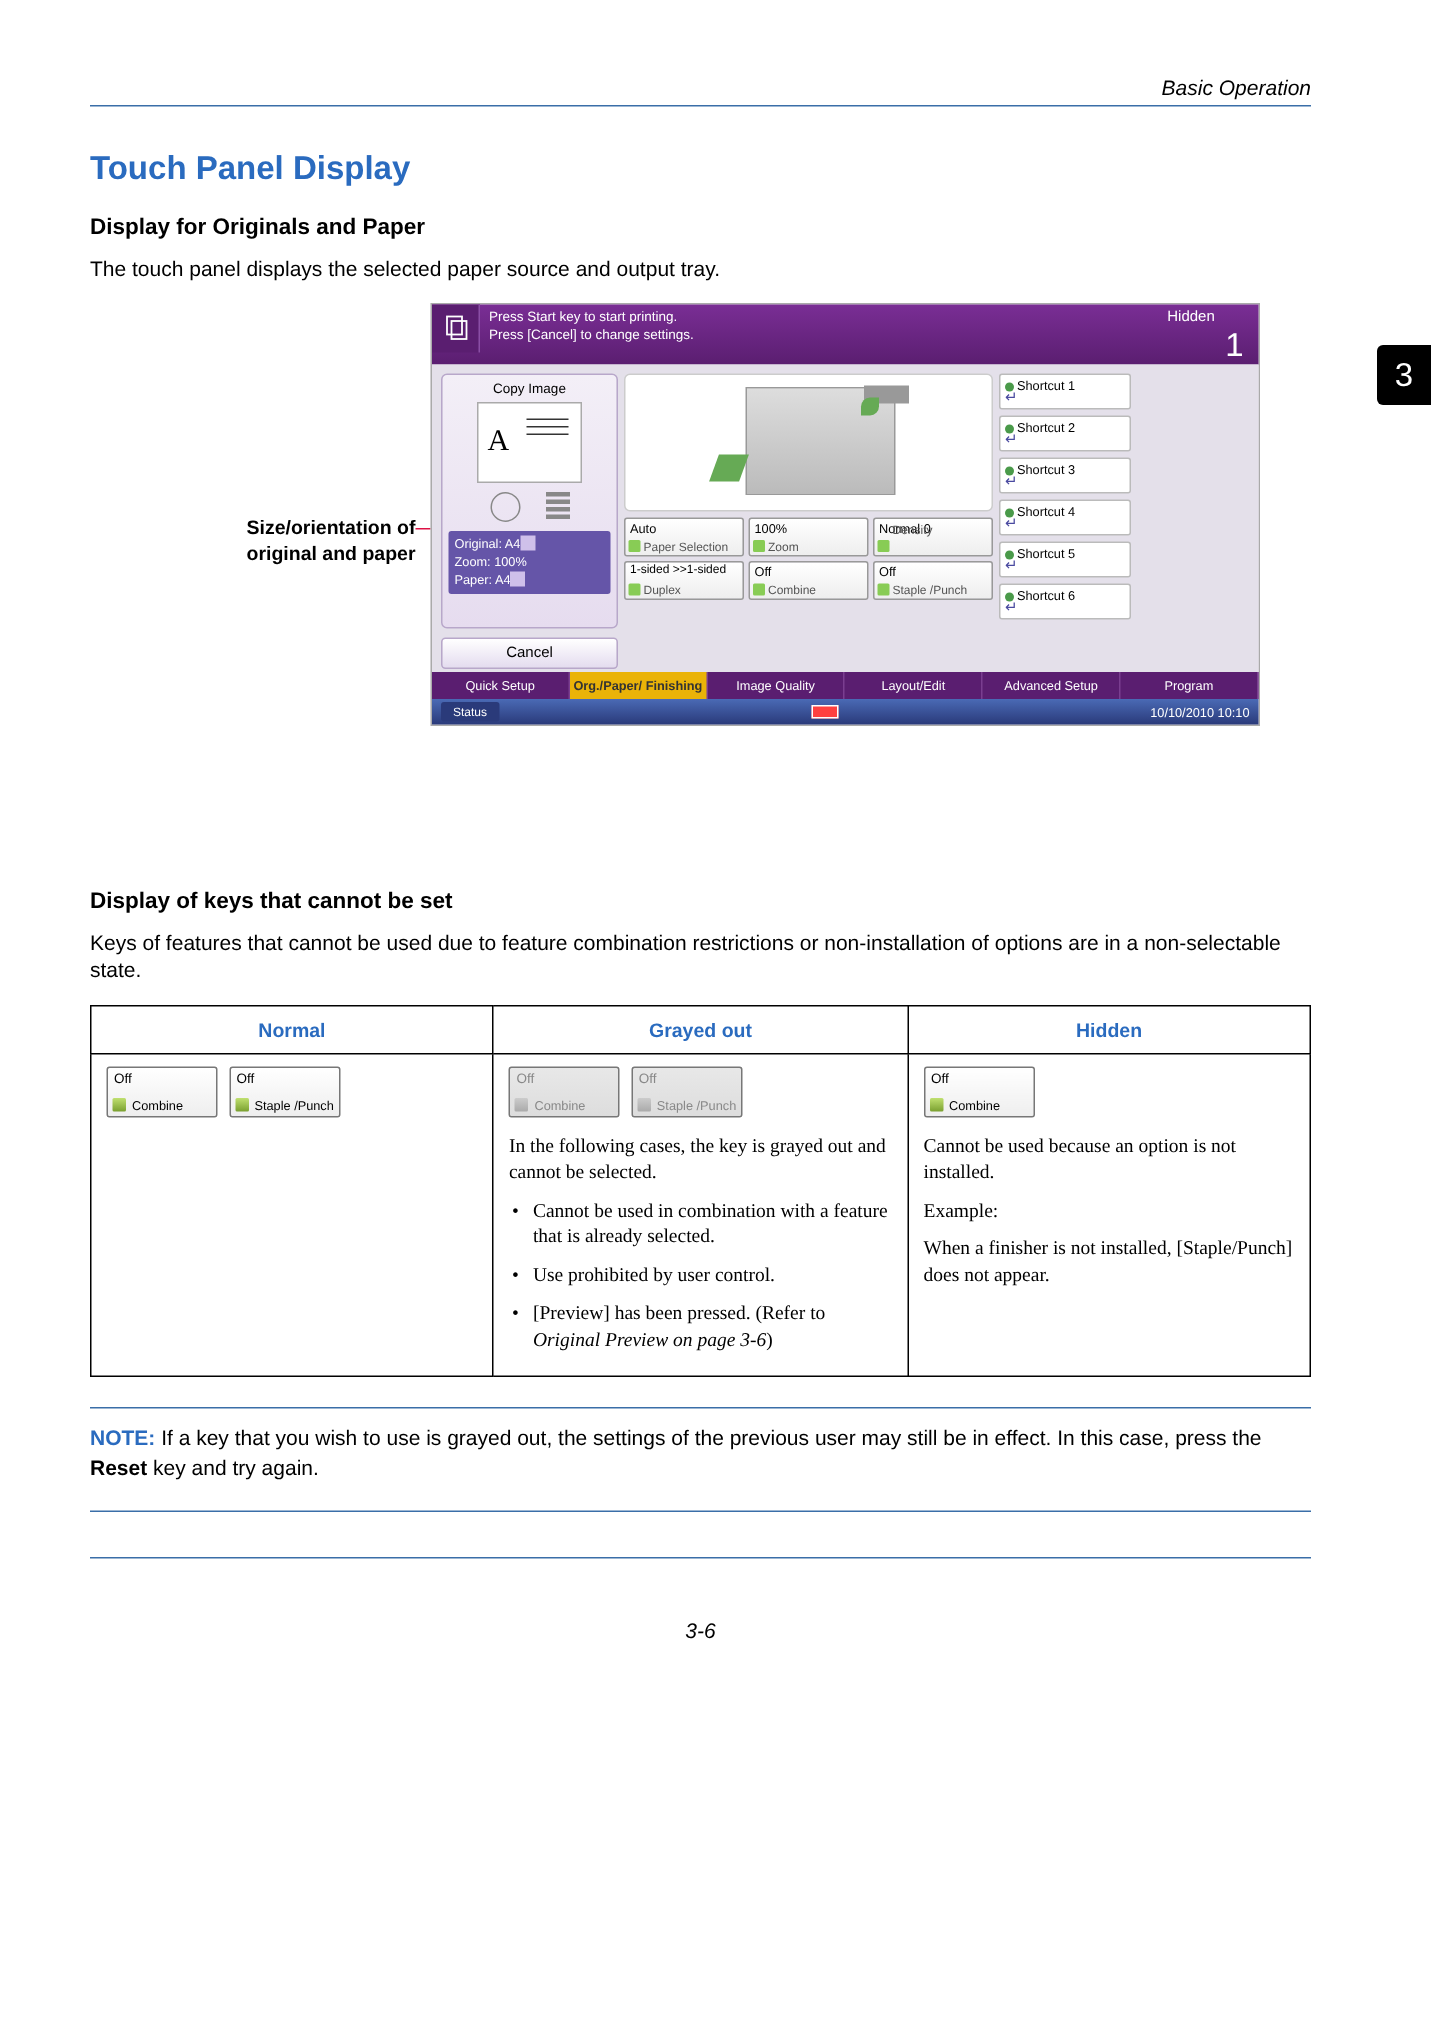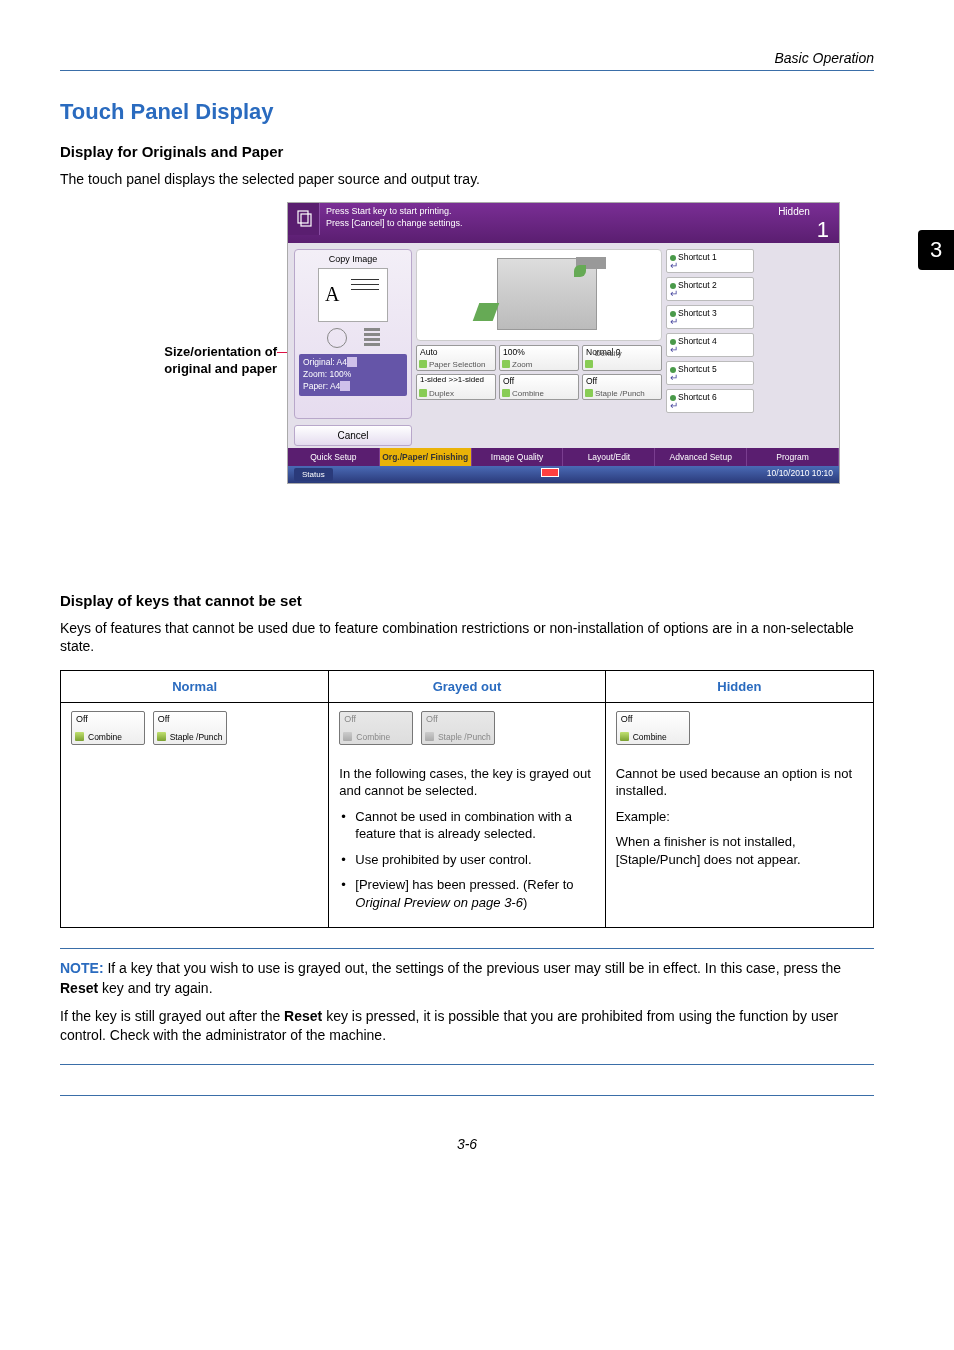--- a/index.html
+++ b/index.html
@@ -49,39 +49,39 @@
   .pbtn .top { font-size: 8.5px; }
   .pbtn .sub { font-size: 8px; color: #555; }
   .pbtn .tick { position: absolute; left: 2px; bottom: 2px; width: 8px; height: 8px; background: #8c5; border-radius: 1px; }
   .shortcuts-col { width: 88px; display: flex; flex-direction: column; gap: 4px; }
   .shortcut { border: 1px solid #bbb; background: #fff; font-size: 8.5px; padding: 2px 3px 1px; height: 24px; border-radius: 2px; position: relative; }
   .shortcut .dot { width: 6px; height: 6px; background: #4a9a4a; border-radius: 50%; display: inline-block; margin-right: 2px; vertical-align: middle; }
   .shortcut .arr { position: absolute; left: 3px; bottom: 1px; font-size: 10px; color: #4a4aa0;}
   .tabs-row { display: flex; background: #5a1e70; }
   .tab { flex: 1; text-align: center; color: #fff; font-size: 8.5px; padding: 4px 2px; border-right: 1px solid #7a3e90; }
   .tab.active { background: #eab308; color: #333; font-weight: bold; }
-  .status-row { display: flex; justify-content: space-between; align-items: flex-start; background: linear-gradient(#4a6ab5,#2a3a7a); color: #fff; font-size: 8.5px; padding: 2px 6px; }
+  .status-row { display: flex; justify-content: space-between; align-items: center; background: linear-gradient(#4a6ab5,#2a3a7a); color: #fff; font-size: 8.5px; padding: 2px 6px; }
   .status-row .st { background: #2a3a7a; padding: 2px 8px; border-radius: 2px; font-size: 8px; }
   .toner { display: flex; align-items: center; gap: 4px; }
   .toner-bar { width: 18px; height: 9px; background: #ff4040; border: 1px solid #fff; }
   .orig-pos-label { position: absolute; font-size: 12px; text-align: center; line-height: 1.2; }
   .paper-src-label { position: absolute; font-size: 12px; text-align: right; line-height: 1.2; }
 
   .remaining-toner { text-align: center; font-size: 13px; margin-top: 6px; margin-left: 350px; }
 
   
   .key-table { width: 100%; border-collapse: collapse; margin-top: 10px; }
   .key-table td, .key-table th { border: 1px solid #000; vertical-align: top; padding: 8px 10px; font-size: 13px; }
   .key-table th { color: #2a6bbf; font-weight: bold; text-align: center; padding: 8px; }
   .soft-key { display: inline-block; border: 1px solid #777; background: linear-gradient(#fff,#eee); font-size: 9px; width: 74px; height: 34px; padding: 2px 4px; border-radius: 2px; vertical-align: top; position: relative; margin-right: 4px; }
   .soft-key.grayed { background: linear-gradient(#e8e8e8,#ddd); color: #888; }
   .soft-key .tick2 { position: absolute; left: 3px; bottom: 3px; width: 9px; height: 9px; background: linear-gradient(#c0e070,#7aa030); border-radius: 1px; }
   .soft-key.grayed .tick2 { background: linear-gradient(#ccc,#aaa); }
   .soft-key .sub2 { font-size: 8.5px; position: absolute; left: 16px; bottom: 2px; }
-  .key-cell-bullets { margin-top: 20px; }
+  .key-cell-bullets { margin-top: 10px; font-family: Liberation Serif, serif; }
   .key-cell-bullets p { margin-bottom: 8px; line-height: 1.35; }
   .key-cell-bullets ul { list-style: none; padding-left: 0; }
   .key-cell-bullets li { position: relative; padding-left: 16px; margin-bottom: 8px; line-height: 1.35; }
   .key-cell-bullets li:before { content: "•"; position: absolute; left: 2px; }
   .italic { font-style: italic; }
 
   .note-block { margin-top: 20px; border-top: 1.2px solid #3a6ea8; border-bottom: 1.2px solid #3a6ea8; padding: 10px 0; font-size: 14px; line-height: 1.4; }
   .note-block .label { color: #2a6bbf; font-weight: bold; }
   .note-block p { margin-bottom: 8px; }
 
@@ -292,18 +292,17 @@
           <p>Example:</p>
           <p>When a finisher is not installed, [Staple/Punch] does not appear.</p>
         </div>
       </td>
     </tr>
   </tbody>
     </table>
 
   <div class="note-block">
     <p><span class="label">NOTE:</span><span> If a key that you wish to use is grayed out, the settings of the previous user may still be in effect. In this case, press the </span><b>Reset</b><span> key and try again.</span></p>
-    <p><span>If the key is still grayed out after the </span><b>Reset</b><span> key is pressed, it is possible that you are prohibited from using the function by user control. Check with the administrator of the machine.</span></p>
   </div>
 
   <hr class="hr-footer">
   <div class="footer">3-6</div>
 </div>
 
 </body></html>

